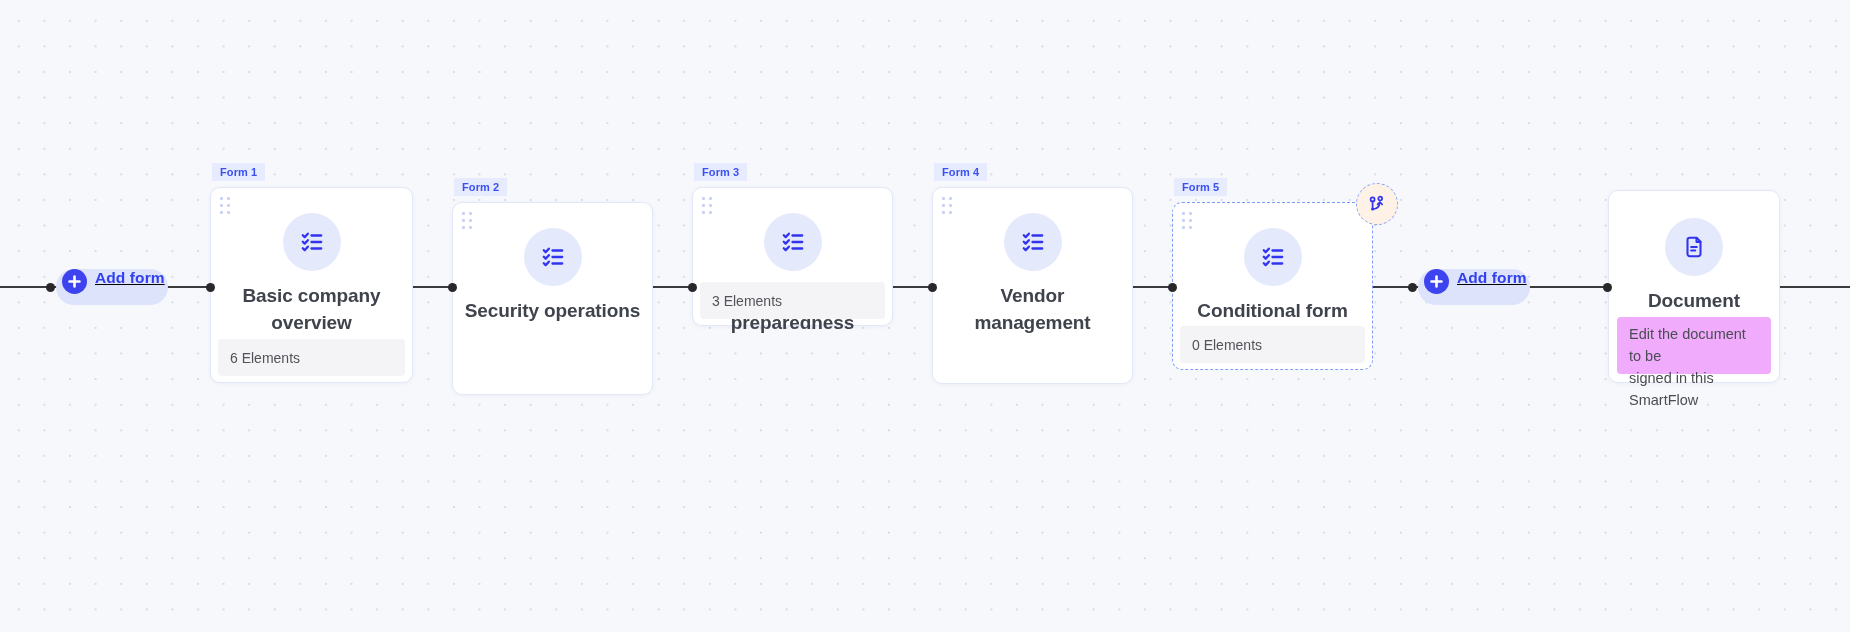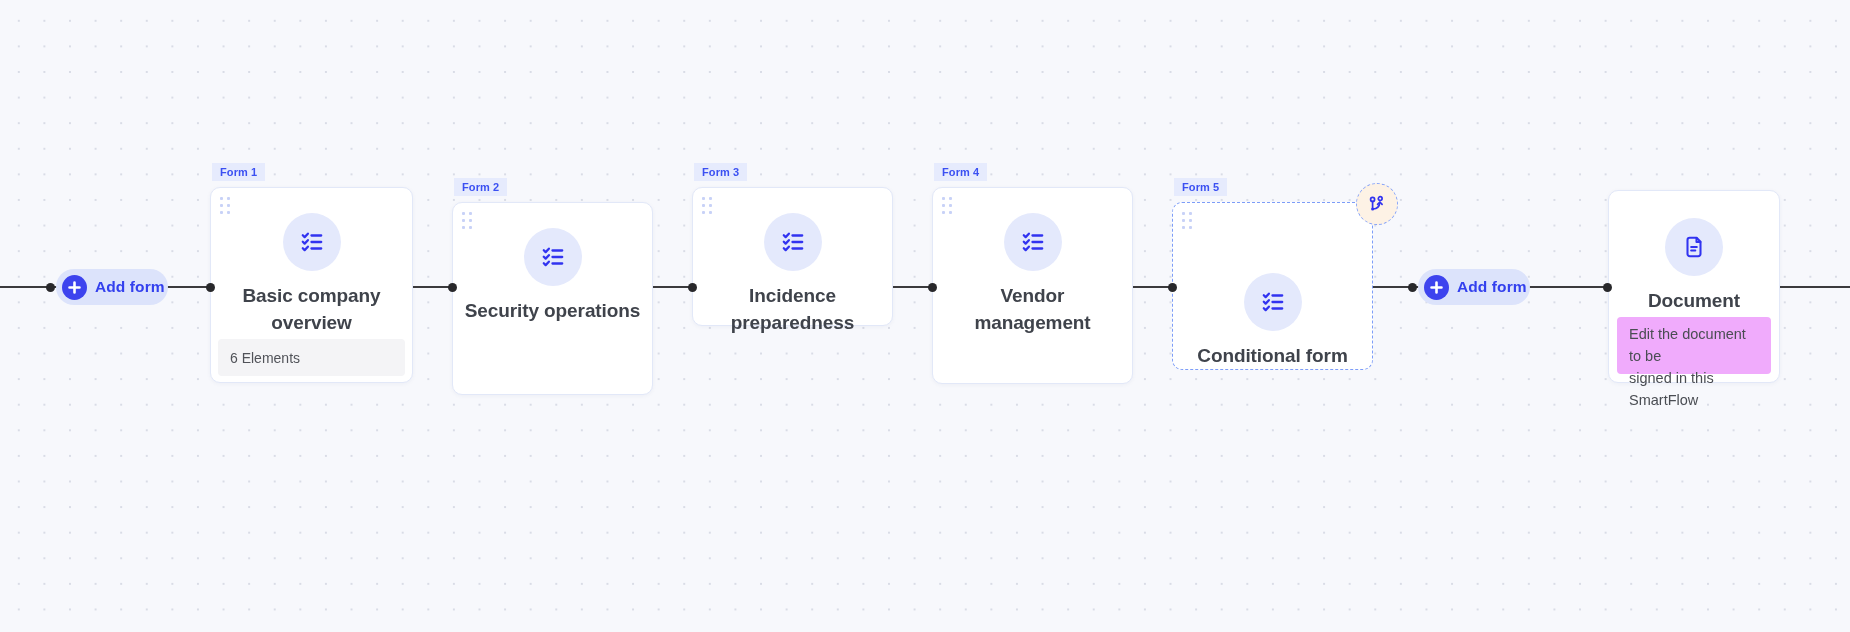--- a/index.html
+++ b/index.html
@@ -21,41 +21,41 @@
   }
   .node-dot {
     position: absolute; top: 282.5px; width: 9px; height: 9px;
     border-radius: 50%; background: #28282b; z-index: 30;
   }
 
   
   .add-pill {
     position: absolute; top: 269px; width: 112px; height: 36px;
     background: #dce3fb; border-radius: 18px;
-    display: flex; align-items: center; gap: 8px; padding-left: 6px;
-    z-index: 20; cursor: pointer; border: none;
+    display: flex; align-items: flex-start; gap: 8px; padding-left: 6px;
+    z-index: 20; cursor: pointer; border: none; text-decoration: underline;
   }
   .plus-circle {
     width: 25px; height: 25px; border-radius: 50%; background: #3d43ee;
     display: flex; align-items: center; justify-content: center; flex: 0 0 auto;
   }
   .add-pill .pill-label {
     color: #3340ee; font-size: 15.5px; font-weight: 700; letter-spacing: 0.1px;
   }
 
   
   .card {
     position: absolute; background: #ffffff;
     border: 1px solid #e2e8f8; border-radius: 10px;
     box-shadow: 0 1px 4px rgba(40,60,120,0.05);
     z-index: 10; display: flex; flex-direction: column; align-items: center;
     cursor: pointer;
   }
   .card.dashed {
-    border: 1.6px dashed #7d9df8; box-shadow: none; justify-content: flex-end;
+    border: 1.6px dashed #7d9df8; box-shadow: none;
   }
   .drag-handle {
     position: absolute; left: 9px; top: 9px;
     display: grid; grid-template-columns: 3.2px 3.2px; grid-auto-rows: 3.2px;
     gap: 3.8px; cursor: grab;
   }
   .drag-handle i { background: #c8d2f7; border-radius: 1px; }
   .icon-circle {
     width: 58px; height: 58px; border-radius: 50%; background: #e4e9fc;
     margin-top: 25px; display: flex; align-items: center; justify-content: center;
@@ -185,20 +185,21 @@
         <polyline points="3.5,5.8 5.2,7.5 8.2,4.3"></polyline>
           <line x1="11.5" y1="6" x2="20.5" y2="6"></line>
         <polyline points="3.5,11.8 5.2,13.5 8.2,10.3"></polyline>
           <line x1="11.5" y1="12" x2="20.5" y2="12"></line>
         <polyline points="3.5,17.8 5.2,19.5 8.2,16.3"></polyline>
           <line x1="11.5" y1="18" x2="20.5" y2="18"></line>
       </svg>
     </span>
     <div class="card-title">Incidence
 preparedness</div>
+    <div class="elements-bar">3 Elements</div>
   </div>
 
   <div class="form-badge" style="left:934px; top:163px">Form 4</div>
   <div class="card" style="left:932px; top:187px; width:201px; height:197px">
     <span class="drag-handle">
         <i></i>
         <i></i>
         <i></i>
         <i></i>
         <i></i>
@@ -232,20 +233,21 @@
       <svg width="26" height="26" viewBox="0 0 24 24" fill="none" stroke="#3133f0" stroke-width="2.1" stroke-linecap="round" stroke-linejoin="round">
         <polyline points="3.5,5.8 5.2,7.5 8.2,4.3"></polyline>
           <line x1="11.5" y1="6" x2="20.5" y2="6"></line>
         <polyline points="3.5,11.8 5.2,13.5 8.2,10.3"></polyline>
           <line x1="11.5" y1="12" x2="20.5" y2="12"></line>
         <polyline points="3.5,17.8 5.2,19.5 8.2,16.3"></polyline>
           <line x1="11.5" y1="18" x2="20.5" y2="18"></line>
       </svg>
     </span>
     <div class="card-title">Conditional form</div>
+    <div class="elements-bar">0 Elements</div>
   </div>
 
   <div class="branch-bubble">
     <span>
       <svg width="20" height="20" viewBox="0 0 20 20" fill="none" stroke="#3133f0" stroke-width="1.7" stroke-linecap="round" stroke-linejoin="round">
         <circle cx="5.6" cy="5.4" r="2"></circle>
         <line x1="5.6" y1="7.6" x2="5.6" y2="14.6"></line>
         <circle cx="5.6" cy="15" r="1.5" fill="#3133f0" stroke="none"></circle>
         <path d="M6.2,15 C10.2,14.8 12.4,12.4 12.8,8.6"></path>
         <polyline points="10.6,10.4 12.9,8 15.1,10.3"></polyline>

